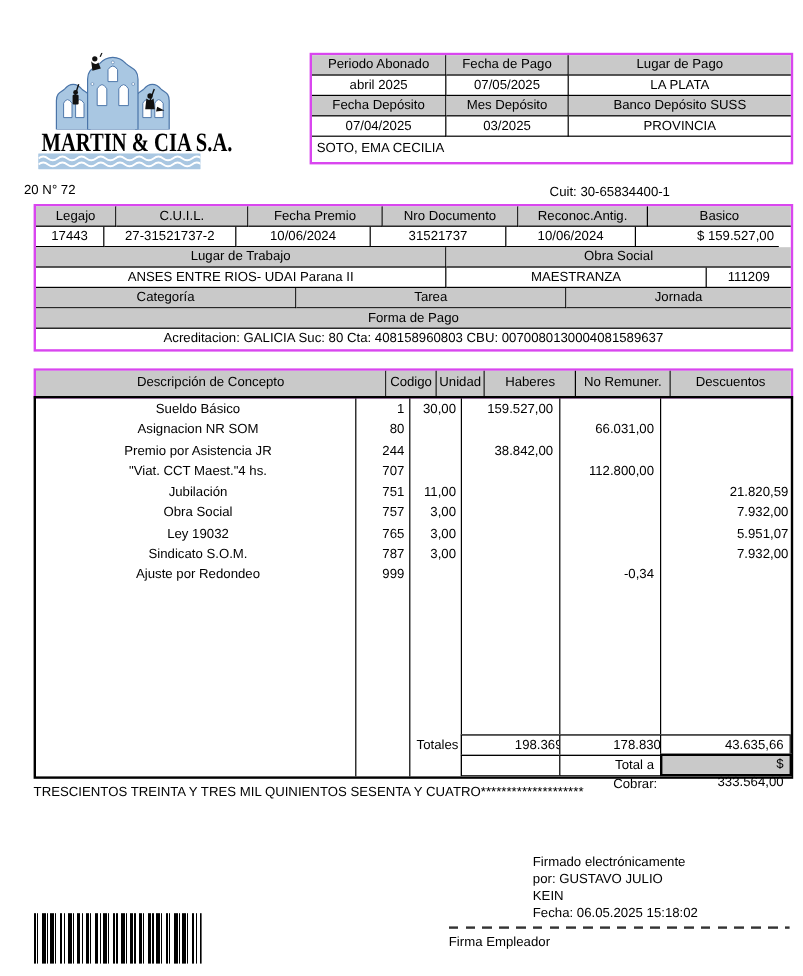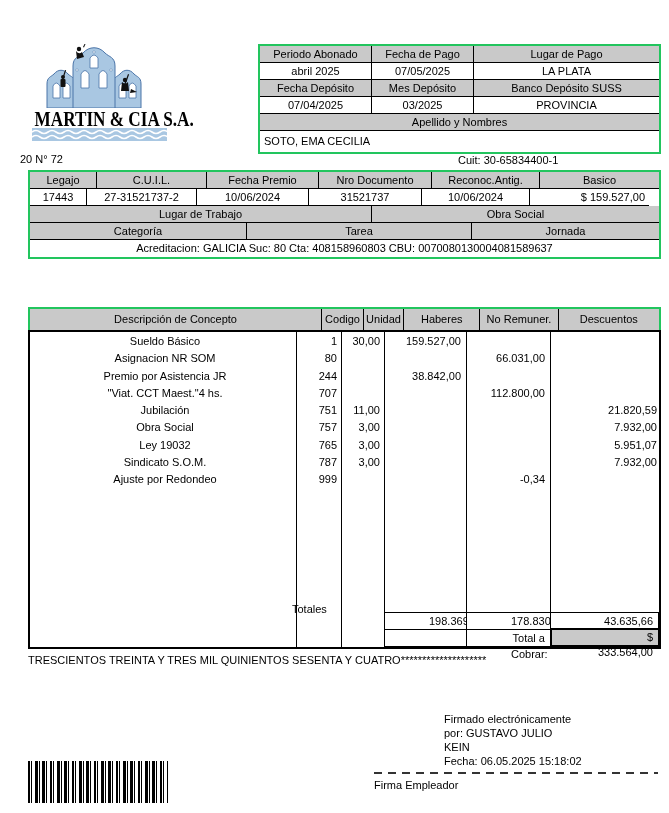--- a/index.html
+++ b/index.html
@@ -1,21 +1,21 @@
 <!DOCTYPE html>
 <html><head>
 <meta charset="utf-8">
 <style>
   html,body{margin:0;padding:0;background:#fff;}
   .page{position:relative;width:669px;height:813px;background:#fff;overflow:hidden;
         font-family:"Liberation Sans","DejaVu Sans",sans-serif;color:#000;font-size:11px;}
   .abs{position:absolute;box-sizing:border-box;}
 
   
-  .tbl{border:2px solid #22c55e;}
+  .tbl{border:2px solid #d946ef;}
   .trow{display:flex;width:100%;box-sizing:border-box;}
   .trow .cell{box-sizing:border-box;border-right:1px solid #000;border-bottom:1px solid #000;
               overflow:hidden;white-space:nowrap;text-align:center;}
   .trow .cell:last-child{border-right:none;}
   .trow:last-child .cell{border-bottom:none;}
   .hdr{background:#c9c9c9;}
   .left{text-align:left !important;padding-left:4px;}
   .rightal{text-align:right !important;padding-right:4px;}
   .h17{height:17px;line-height:16px;}
   .h21{height:21px;line-height:20px;}
@@ -105,23 +105,20 @@
       <div class="cell hdr h17" style="width:112px">Fecha Depósito</div>
       <div class="cell hdr h17" style="width:102px">Mes Depósito</div>
       <div class="cell hdr h17" style="width:185px">Banco Depósito SUSS</div>
     </div>
     <div class="trow">
       <div class="cell h17" style="width:112px">07/04/2025</div>
       <div class="cell h17" style="width:102px">03/2025</div>
       <div class="cell h17" style="width:185px">PROVINCIA</div>
     </div>
     <div class="trow">
-      <div class="cell hdr h17" style="width:399px">Apellido y Nombres</div>
-    </div>
-    <div class="trow">
       <div class="cell h21 left" style="width:399px">SOTO, EMA CECILIA</div>
     </div>
   </div>
   <div class="abs" style="left:458px;top:154px;">Cuit: 30-65834400-1</div>
 
   <div class="abs tbl" style="left:28px;top:170px;width:633px;">
     <div class="trow">
       <div class="cell hdr h17" style="width:67px">Legajo</div>
       <div class="cell hdr h17" style="width:110px">C.U.I.L.</div>
       <div class="cell hdr h17" style="width:112px">Fecha Premio</div>
@@ -135,23 +132,31 @@
       <div class="cell h17" style="width:112px">10/06/2024</div>
       <div class="cell h17" style="width:113px">31521737</div>
       <div class="cell h17" style="width:108px">10/06/2024</div>
       <div class="cell h17 rightal" style="width:119px">$ 159.527,00</div>
     </div>
     <div class="trow">
       <div class="cell hdr h17" style="width:342px">Lugar de Trabajo</div>
       <div class="cell hdr h17" style="width:287px">Obra Social</div>
     </div>
     <div class="trow">
+      <div class="cell h17" style="width:342px">ANSES ENTRE RIOS- UDAI Parana II</div>
+      <div class="cell h17" style="width:217px">MAESTRANZA</div>
+      <div class="cell h17" style="width:70px">111209</div>
+    </div>
+    <div class="trow">
       <div class="cell hdr h17" style="width:217px">Categoría</div>
       <div class="cell hdr h17" style="width:225px">Tarea</div>
       <div class="cell hdr h17" style="width:187px">Jornada</div>
+    </div>
+    <div class="trow">
+      <div class="cell hdr h17" style="width:629px">Forma de Pago</div>
     </div>
     <div class="trow">
       <div class="cell h17" style="width:629px">Acreditacion: GALICIA Suc: 80 Cta: 408158960803 CBU: 0070080130004081589637</div>
     </div>
   </div>
 
   <div class="abs tbl" style="left:28px;top:307px;width:633px;">
     <div class="trow">
       <div class="cell hdr h21" style="width:314px">Descripción de Concepto</div>
       <div class="cell hdr h21" style="width:45px">Codigo</div>
@@ -232,21 +237,21 @@
         <div class="line"></div>
         <div class="line"></div>
         <div class="line"></div>
         <div class="line">21.820,59</div>
         <div class="line">7.932,00</div>
         <div class="line">5.951,07</div>
         <div class="line">7.932,00</div>
         <div class="line"></div>
       </div>
 
-    <div class="abs" style="left:262px;top:269px;width:90px;height:17px;line-height:16px;">Totales</div>
+    <div class="abs" style="left:262px;top:281px;width:90px;height:17px;line-height:16px;text-align:right">Totales</div>
     <div class="tot-cell" style="left:354px;top:280px;width:83px;height:18px">198.369,00</div>
     <div class="tot-cell" style="left:436px;top:280px;width:85px;height:18px">178.830,66</div>
     <div class="tot-cell" style="left:520px;top:280px;width:109px;height:18px">43.635,66</div>
 
     <div class="tot-cell" style="left:354px;top:297px;width:83px;height:18px"></div>
     <div class="tot-cell" style="left:436px;top:297px;width:85px;height:18px">Total a Cobrar:</div>
     <div class="tot-cell gray-cell" style="left:520px;top:296px;width:110px;height:19px;line-height:15px">$ 333.564,00</div>
   </div>
 
   <div class="abs" style="left:28px;top:654px;white-space:nowrap">TRESCIENTOS TREINTA Y TRES MIL QUINIENTOS SESENTA Y CUATRO********************</div>

